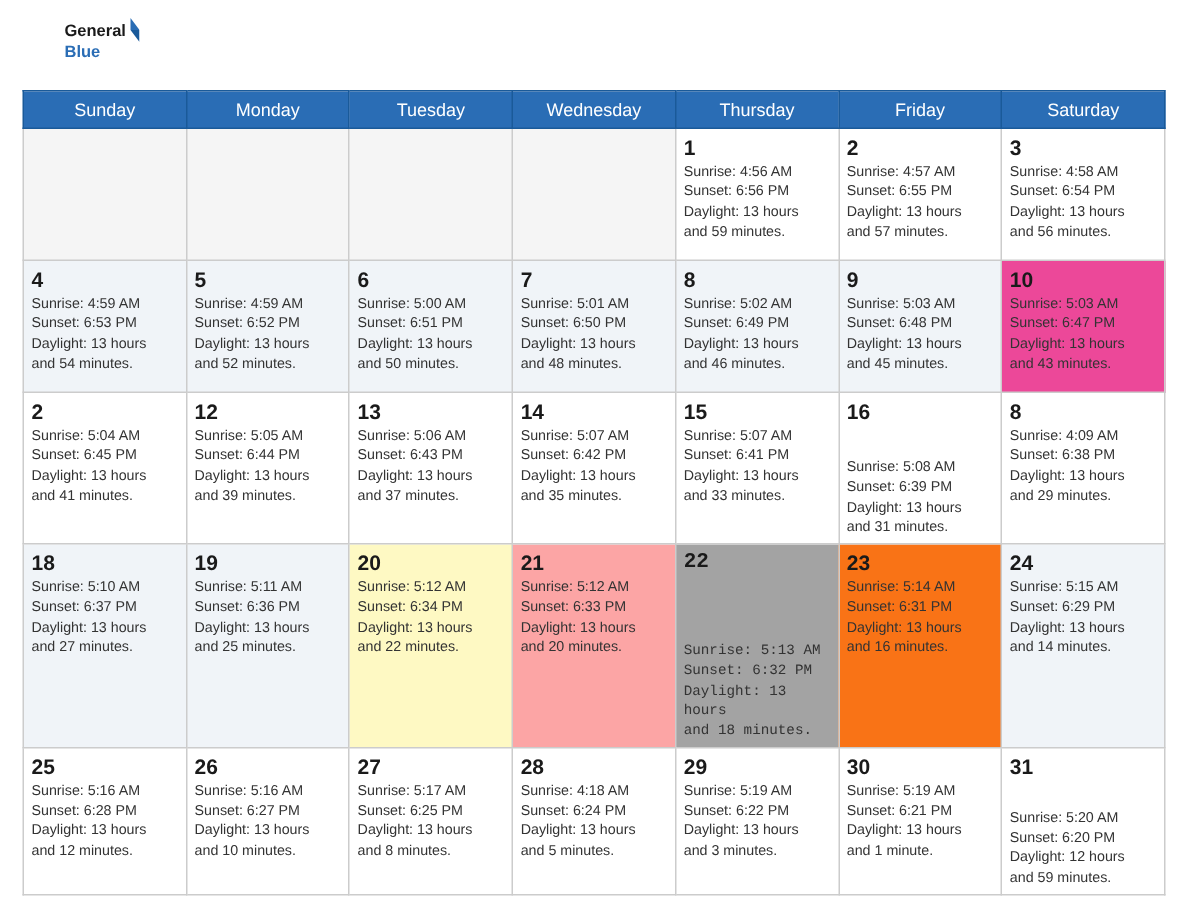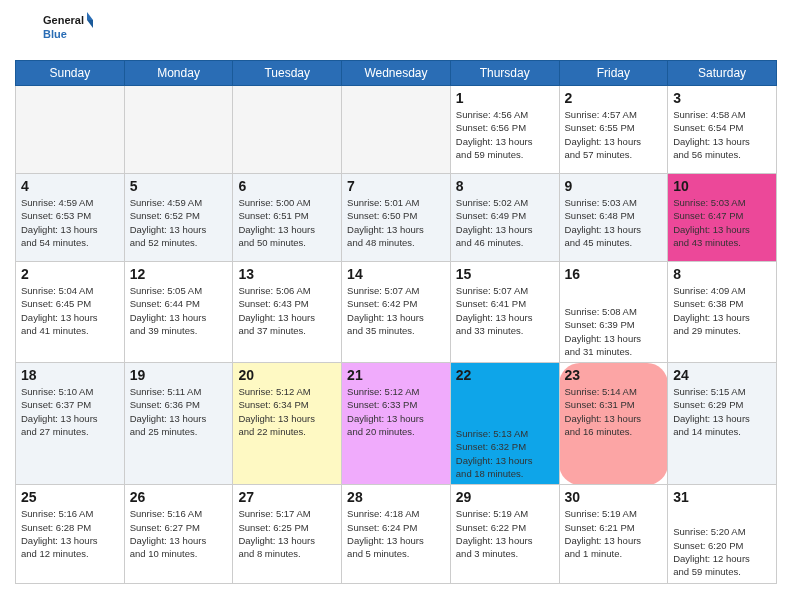--- a/index.html
+++ b/index.html
@@ -252,35 +252,35 @@
 Daylight: 13 hours
 and 25 minutes.</div>
         </td>
         <td style="background: #fef9c3;">
           <span class="day-number">20</span>
           <div class="day-info" style="white-space: pre-line;">Sunrise: 5:12 AM
 Sunset: 6:34 PM
 Daylight: 13 hours
 and 22 minutes.</div>
         </td>
-        <td style="background: #f0abfc;">
+        <td style="background: #fca5a5;">
           <span class="day-number">21</span>
           <div class="day-info" style="white-space: pre-line;">Sunrise: 5:12 AM
 Sunset: 6:33 PM
 Daylight: 13 hours
 and 20 minutes.</div>
         </td>
-        <td style="background: #0ea5e9;">
+        <td style="background: #a3a3a3; font-family: Liberation Mono, monospace;">
           <span class="day-number">22</span>
           <div class="day-info" style="white-space: pre-line; margin-top: 44px;">Sunrise: 5:13 AM
 Sunset: 6:32 PM
 Daylight: 13 hours
 and 18 minutes.</div>
         </td>
-        <td style="background: #fca5a5; border-radius: 21px;">
+        <td style="background: #f97316;">
           <span class="day-number">23</span>
           <div class="day-info" style="white-space: pre-line;">Sunrise: 5:14 AM
 Sunset: 6:31 PM
 Daylight: 13 hours
 and 16 minutes.</div>
         </td>
         <td style="background: rgb(240, 244, 248);">
           <span class="day-number">24</span>
           <div class="day-info" style="white-space: pre-line;">Sunrise: 5:15 AM
 Sunset: 6:29 PM

